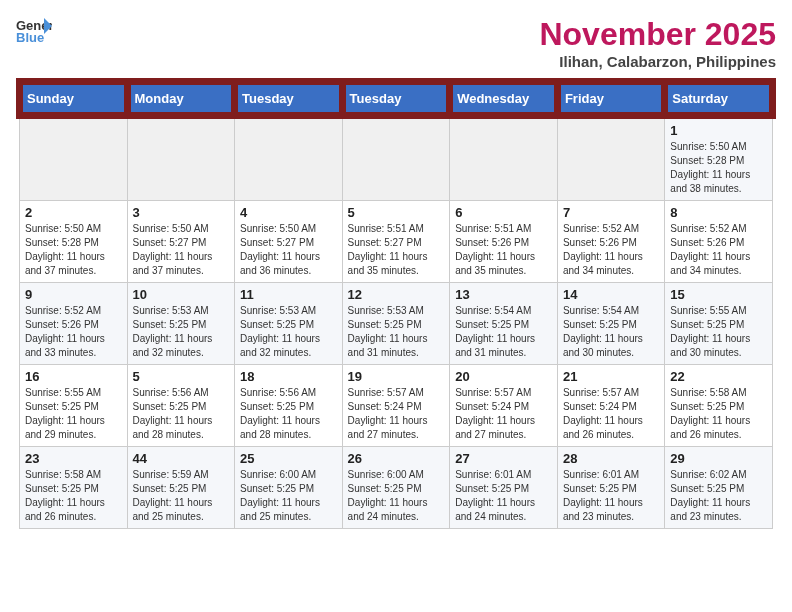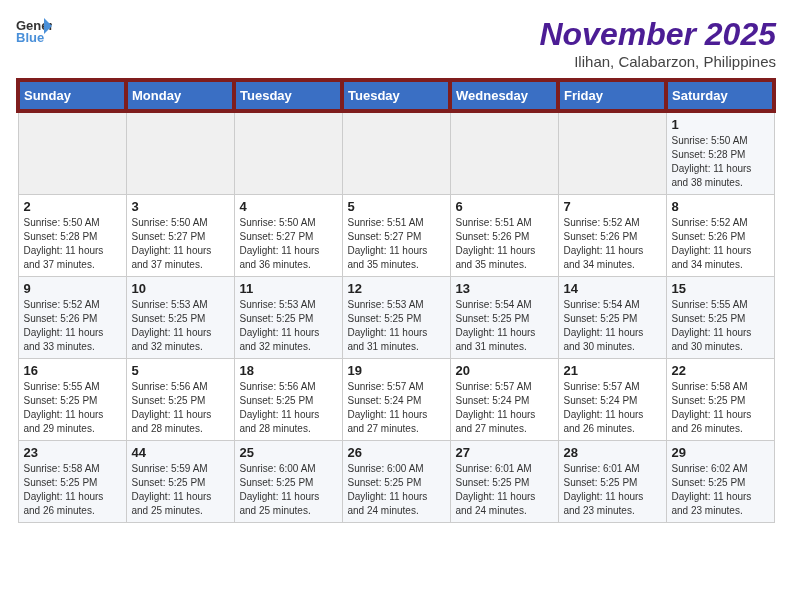--- a/index.html
+++ b/index.html
@@ -24,41 +24,40 @@
     .logo-icon {
       width: 36px;
       height: 28px;
     }
     .title-block {
       text-align: right;
     }
     .title-block h1 {
       font-size: 32px;
       font-weight: bold;
-      color: #4c1d95;
-      font-style: italic;
+      color: #be185d;
     }
     .title-block h2 {
       font-size: 15px;
-      font-weight: normal;
+      font-weight: bold;
       color: #444;
     }
     .calendar {
       width: 100%;
       border-collapse: collapse;
       border: 1px solid #ccc;
     }
     .calendar thead tr th {
       background: #3a6fc4;
       color: #fff;
       font-size: 13px;
       font-weight: bold;
       padding: 6px 4px;
       text-align: left;
-      border: 4px solid #7f1d1d;
+      border: 7px solid #7f1d1d;
     }
     .calendar tbody tr td {
       border: 1px solid #ccc;
       vertical-align: top;
       padding: 4px 5px;
       width: 108px;
       min-height: 80px;
       font-size: 10.5px;
       color: #333;
       background: #fff;

